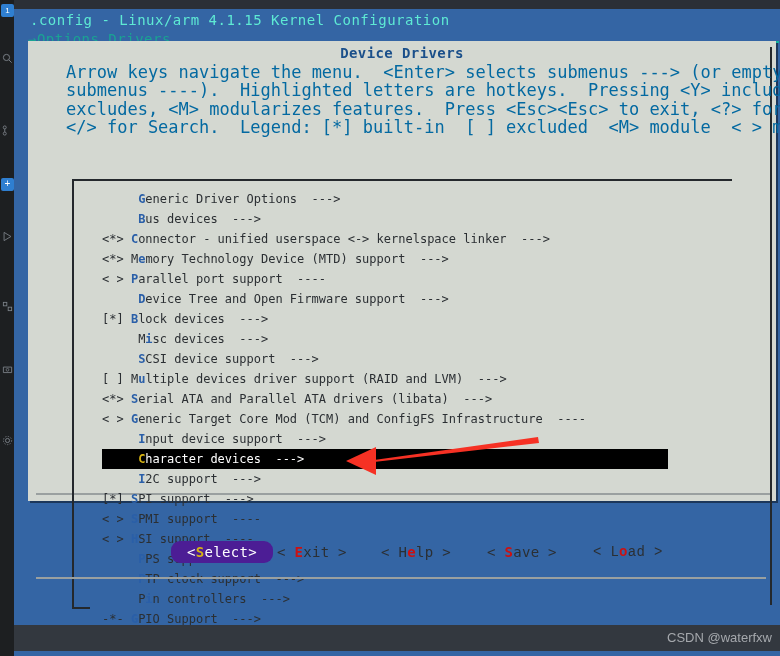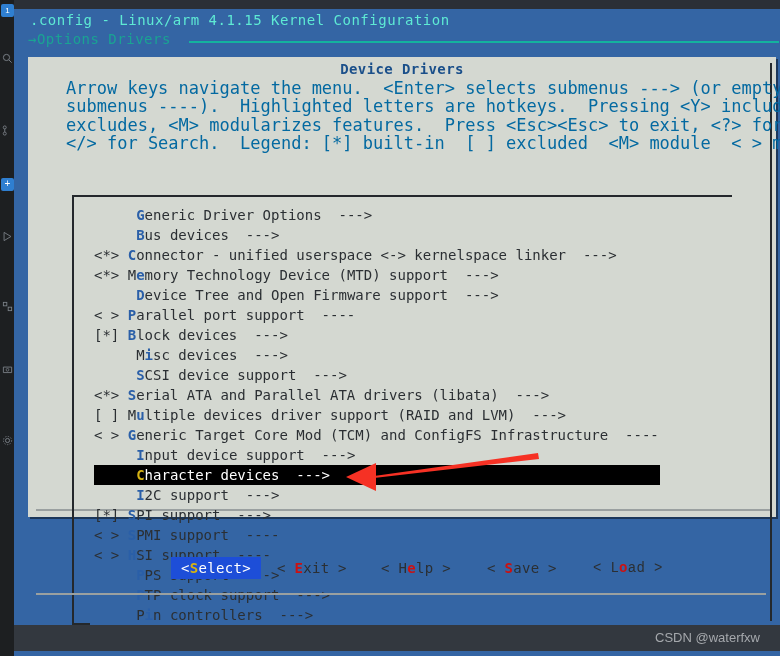--- a/index.html
+++ b/index.html
@@ -42,21 +42,21 @@
   .path-line {
     position:absolute; left:14px; top:22px;
     color:#1aa393; font-size:14px; letter-spacing:.5px; white-space:pre;
   }
   .path-rule {
     position:absolute; left:175px; top:32px; width:590px; height:2px; background:#14b39e;
   }
 
   
   .dialog {
-    position:absolute; left:14px; top:48px; width:748px; height:460px;
+    position:absolute; left:14px; top:32px; width:748px; height:460px;
     background:#d4d8d1;
     box-shadow: 2px 2px 0 0 rgba(0,0,0,.45);
   }
   .dlg-edge-r { position:absolute; right:4px; top:6px; width:2px; height:558px; background:#24282c; }
   .dlg-edge-b { position:absolute; left:8px; right:6px; bottom:6px; height:2px; background:#9aa0a0; }
 
   .dlg-title {
     position:absolute; top:4px; left:0; width:748px; text-align:center;
     color:#1a4f8a; font-weight:bold; font-size:14px; letter-spacing:.4px;
   }
@@ -69,21 +69,21 @@
   .menubox {
     position:absolute; left:34px; top:138px; width:680px; height:440px;
   }
   .mb-top   { position:absolute; left:10px; top:0;  width:660px; height:2px; background:#24282c; }
   .mb-left  { position:absolute; left:10px; top:0;  width:2px;  height:430px; background:#24282c; }
   .mb-bot-l { position:absolute; left:10px; top:428px; width:18px; height:2px; background:#24282c; }
 
   .menulist { position:absolute; left:32px; top:10px; width:640px; }
   .row {
     position:relative; height:20px; line-height:20px;
-    font-size:14px; white-space:pre; color:#2b2f33;
+    font-size:12px; white-space:pre; color:#2b2f33;margin-left:8px;
   }
   .row .pfx  { color:#2b2f33; }
   .row .hk   { color:#2a5fa8; font-weight:bold; }
   .row .txt  { color:#2b2f33; }
   .row.sel {
     background:#000000; color:#ffffff;
     width:566px;
   }
   .row.sel .pfx, .row.sel .txt { color:#ffffff; }
   .row.sel .hk { color:#d6b313; font-weight:bold; }
@@ -94,32 +94,32 @@
 
   
   .buttonbar {
     position:absolute; left:0; top:500px; width:748px; height:28px;
   }
   .btn {
     position:absolute; top:0; height:22px; line-height:22px;
     font-size:14px; white-space:pre; color:#2b2f33; letter-spacing:.3px;
   }
   .btn .bhk { color:#cc1111; font-weight:bold; }
-  .btn.active { background:#1d4ed8; color:#ffffff; padding:0 10px; }
+  .btn.active { background:#4c1d95; color:#ffffff; padding:0 16px;border-radius:9px; }
   .btn.active .bhk { color:#d6b313; font-weight:bold; }
   .btn-sep {
     position:absolute; left:8px; top:536px; width:730px; height:2px; background:#9aa0a0;
   }
 
   
   .annot-arrow { position:absolute; left:300px; top:392px; width:230px; height:50px; pointer-events:none; }
 
   
   .watermark {
-    position:absolute; right:20px; top:630px;
+    position:absolute; right:8px; top:630px;
     color:#b9bcc0; font-size:13px; opacity:.85;
     font-family:"Liberation Sans", sans-serif;
   }
 </style>
 </head>
 <body>
 
 <div id="root">
 
   <div class="editor-bg"></div>
@@ -187,27 +187,27 @@
       <div class="menubox">
         <div class="mb-top"></div>
         <div class="mb-left"></div>
         <div class="mb-bot-l"></div>
 
         <div class="menulist" id="menulist">
             <div class="row"><span class="pfx">     </span><span class="txt"></span><span class="hk">G</span><span class="txt">eneric Driver Options  ---&gt;</span></div>
             <div class="row"><span class="pfx">     </span><span class="txt"></span><span class="hk">B</span><span class="txt">us devices  ---&gt;</span></div>
             <div class="row"><span class="pfx">&lt;*&gt; </span><span class="txt"></span><span class="hk">C</span><span class="txt">onnector - unified userspace &lt;-&gt; kernelspace linker  ---&gt;</span></div>
             <div class="row"><span class="pfx">&lt;*&gt; </span><span class="txt">M</span><span class="hk">e</span><span class="txt">mory Technology Device (MTD) support  ---&gt;</span></div>
+            <div class="row"><span class="pfx">&lt; &gt; </span><span class="txt"></span><span class="hk">P</span><span class="txt">arallel port support  ----</span></div>
             <div class="row"><span class="pfx">     </span><span class="txt"></span><span class="hk">D</span><span class="txt">evice Tree and Open Firmware support  ---&gt;</span></div>
-            <div class="row"><span class="pfx">&lt; &gt; </span><span class="txt"></span><span class="hk">P</span><span class="txt">arallel port support  ----</span></div>
             <div class="row"><span class="pfx">[*] </span><span class="txt"></span><span class="hk">B</span><span class="txt">lock devices  ---&gt;</span></div>
             <div class="row"><span class="pfx">     </span><span class="txt">M</span><span class="hk">i</span><span class="txt">sc devices  ---&gt;</span></div>
             <div class="row"><span class="pfx">     </span><span class="txt"></span><span class="hk">S</span><span class="txt">CSI device support  ---&gt;</span></div>
+            <div class="row"><span class="pfx">[ ] </span><span class="txt">M</span><span class="hk">u</span><span class="txt">ltiple devices driver support (RAID and LVM)  ---&gt;</span></div>
             <div class="row"><span class="pfx">&lt;*&gt; </span><span class="txt"></span><span class="hk">S</span><span class="txt">erial ATA and Parallel ATA drivers (libata)  ---&gt;</span></div>
-            <div class="row"><span class="pfx">[ ] </span><span class="txt">M</span><span class="hk">u</span><span class="txt">ltiple devices driver support (RAID and LVM)  ---&gt;</span></div>
             <div class="row"><span class="pfx">&lt; &gt; </span><span class="txt"></span><span class="hk">G</span><span class="txt">eneric Target Core Mod (TCM) and ConfigFS Infrastructure  ----</span></div>
             <div class="row"><span class="pfx">     </span><span class="txt"></span><span class="hk">I</span><span class="txt">nput device support  ---&gt;</span></div>
             <div class="row sel"><span class="pfx">     </span><span class="txt"></span><span class="hk">C</span><span class="txt">haracter devices  ---&gt;</span></div>
             <div class="row"><span class="pfx">     </span><span class="txt"></span><span class="hk">I</span><span class="txt">2C support  ---&gt;</span></div>
             <div class="row"><span class="pfx">[*] </span><span class="txt"></span><span class="hk">S</span><span class="txt">PI support  ---&gt;</span></div>
             <div class="row"><span class="pfx">&lt; &gt; </span><span class="txt"></span><span class="hk">S</span><span class="txt">PMI support  ----</span></div>
             <div class="row"><span class="pfx">&lt; &gt; </span><span class="txt"></span><span class="hk">H</span><span class="txt">SI support  ----</span></div>
             <div class="row"><span class="pfx">     </span><span class="txt"></span><span class="hk">P</span><span class="txt">PS support  ---&gt;</span></div>
             <div class="row"><span class="pfx">     </span><span class="txt"></span><span class="hk">P</span><span class="txt">TP clock support  ---&gt;</span></div>
             <div class="row"><span class="pfx">     </span><span class="txt">P</span><span class="hk">i</span><span class="txt">n controllers  ---&gt;</span></div>

